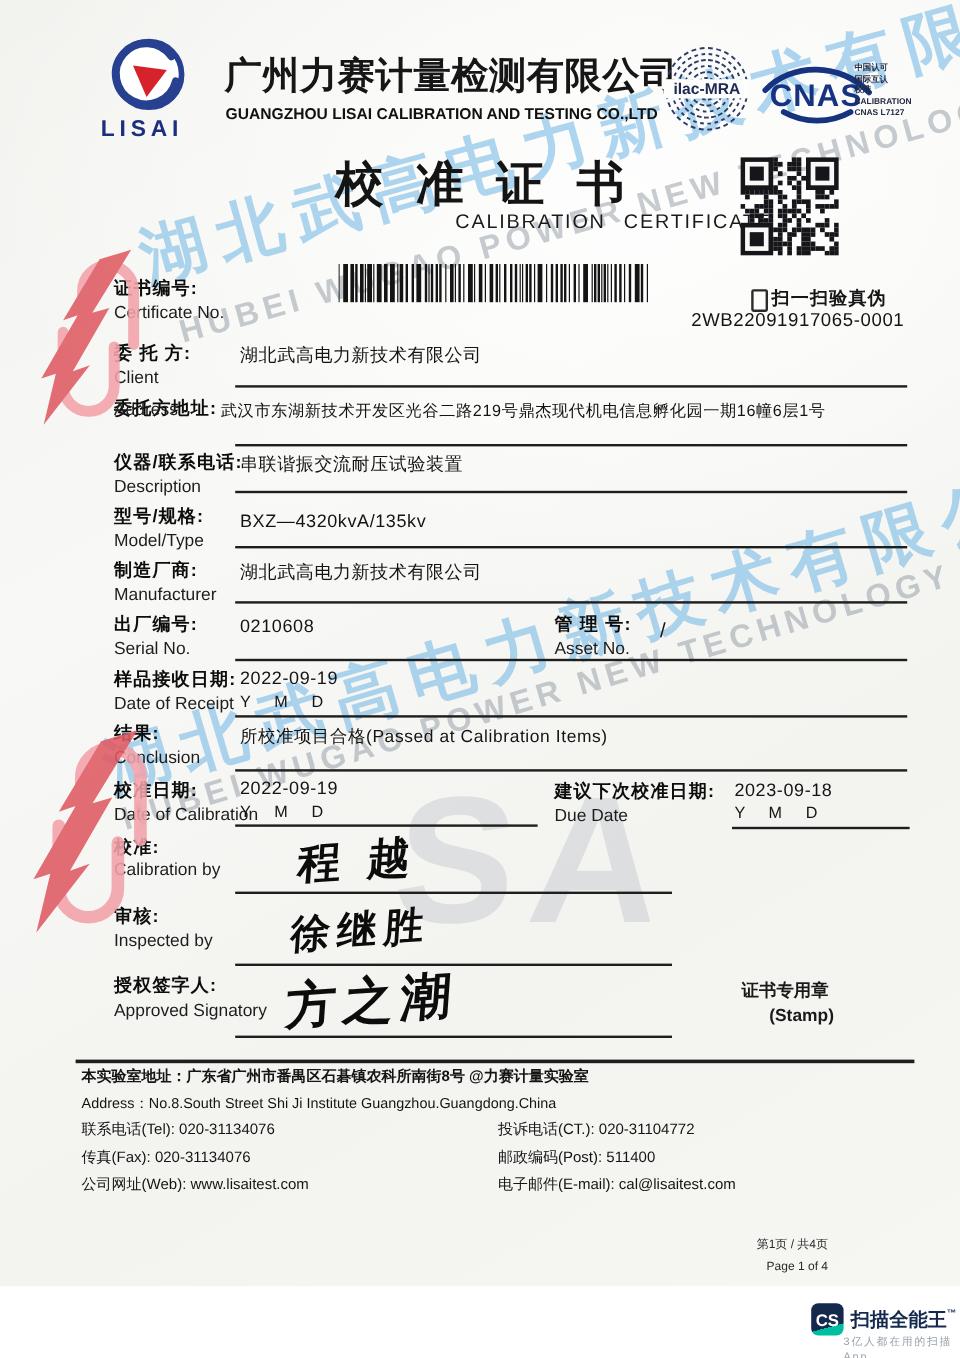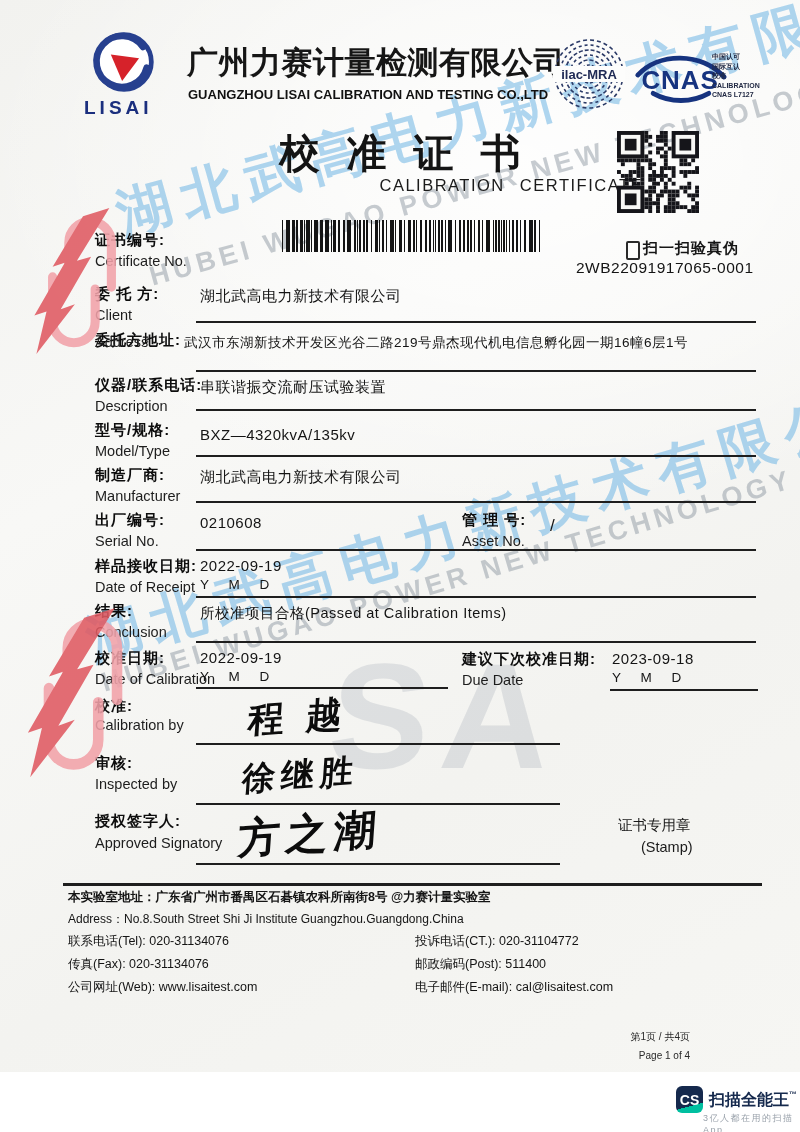--- a/index.html
+++ b/index.html
@@ -41,21 +41,21 @@
   .scan-label{font-size:15px;color:#161616;font-weight:600;letter-spacing:1px;z-index:2;}
   .cert-no{font-size:15.5px;color:#141414;letter-spacing:.5px;z-index:2;}
   .phone-ic{width:10px;height:15px;border:2px solid #2a2a2a;border-radius:2px;z-index:2;}
   .stamp{z-index:3;opacity:.88;pointer-events:none;}
   .cs-badge{width:27px;height:27px;border-radius:6px;color:#fff;font-weight:700;font-size:14px;
     display:flex;align-items:center;justify-content:center;z-index:2;
     background:linear-gradient(165deg,#15294d 70%,#00bfa0 70%);text-align:right;}
   .cs-name{font-size:16px;font-weight:700;color:#15294d;z-index:2;}
   .cs-tm{font-size:8px;vertical-align:top;}
   .cs-tag{font-size:9px;color:#9aa2ab;letter-spacing:1.5px;z-index:2;}
-  .stamp-lbl{font-size:14.5px;color:#1a1a1a;z-index:2;}
+  .stamp-lbl{font-size:14.5px;color:#1a1a1a;z-index:2;font-weight:bold;}
 </style>
 </head>
 <body>
 
 <div class="abs scan-bg"></div>
 <div class="abs white-strip"></div>
 
 <div class="abs wm-band wm-cn" style="left:118px;top:186px;transform:rotate(-15.5deg);">湖北武高电力新技术有限公司</div>
 <div class="abs wm-band wm-en" style="left:150px;top:262px;transform:rotate(-15.5deg);">HUBEI WUGAO POWER NEW TECHNOLOGY CO.,LT</div>
 <div class="abs wm-band wm-cn" style="left:88px;top:612px;transform:rotate(-16.5deg);">湖北武高电力新技术有限公司</div>

